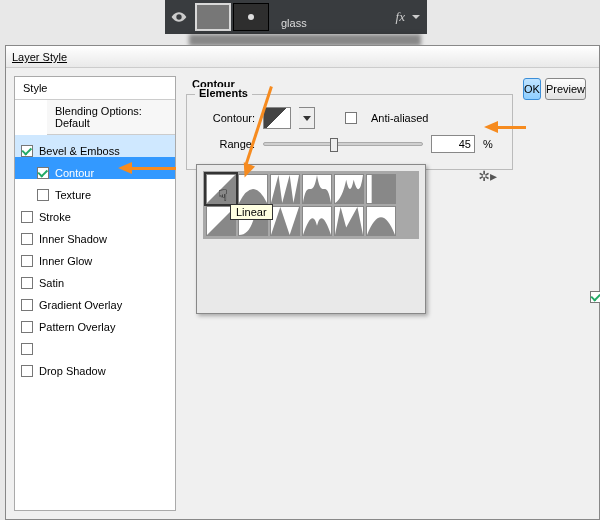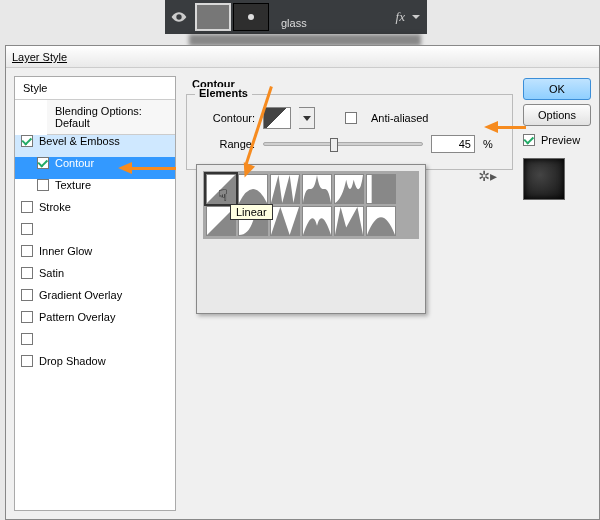--- a/index.html
+++ b/index.html
@@ -17,21 +17,21 @@
 
   
   .dialog { position: absolute; top: 45px; left: 5px; right: 0; bottom: 0; background: #f0f0f0; border: 1px solid #888; }
   .dlg-title { height: 22px; background: linear-gradient(#fff,#e9e9e9); padding-left: 6px; line-height: 22px; color: #000; border-bottom: 1px solid #ccc; text-decoration: underline;}
   .dlg-body { display: flex; padding: 8px; gap: 10px; height: calc(100% - 22px); }
 
   
   .styles-col { width: 162px; border: 1px solid #aaa; background: #fff; height: 100%; overflow:hidden;}
   .styles-hdr { padding: 5px 8px; border-bottom: 1px solid #ccc; }
   .styles-sub { padding: 5px 8px; border-bottom: 1px solid #ccc; background:#f7f7f7;margin-left:32px;}
-  .style-item { display: flex; align-items: flex-start; height: 22px; padding-left: 6px; }
+  .style-item { display: flex; align-items: flex-end; height: 22px; padding-left: 6px; }
   .style-item.indent { padding-left: 22px; }
   .style-item.selected { background: #3399ff; color: #fff; }
   .style-item.selected-grp { background: #cfe8ff; }
   .chk { width: 12px; height: 12px; border: 1px solid #777; background:#fff; margin-right: 6px; display:inline-flex; align-items:center; justify-content:center;}
   .chk.checked::after { content:""; width:7px; height:4px; border-left:2px solid #2a6; border-bottom:2px solid #2a6; transform: rotate(-45deg) translateY(-1px);}
   .style-item span.lbl { flex:1; }
 
   
   .main-col { flex: 1; position:relative; padding-top: 2px;}
   .fieldset { border: 1px solid #bbb; padding: 6px 10px 10px; margin-bottom: 12px; position: relative; }
@@ -49,21 +49,21 @@
   
   .contour-picker { position:absolute; top: 88px; left: 10px; width: 230px; height: 150px; background:#e9e9e9; border:1px solid #888; box-shadow:2px 2px 4px rgba(0,0,0,.3); padding: 6px; }
   .picker-grid { display:grid; grid-template-columns: repeat(6, 30px); grid-auto-rows: 30px; gap:2px; background:#a8a8a8; padding:3px;}
   .preset { background:#fff; border:1px solid #888; position:relative; overflow:hidden;}
   .preset.sel { outline:2px solid #333; }
   .cursor-hand { position:absolute; top: 110px; left: 32px; z-index:5; font-size:16px; }
   .tooltip { position:absolute; top: 128px; left: 44px; background:#ffffe1; border:1px solid #333; padding:1px 5px; z-index:6; }
   .gear { position:absolute; top: 92px; right: 16px; color:#555; font-size:14px; }
 
   
-  .right-col { width: 68px; display:flex; flex-direction:column; gap:4px; padding-top:2px;}
+  .right-col { width: 68px; display:flex; gap:4px; padding-top:2px;}
   .btn { height: 22px; border: 1px solid #888; border-radius:3px; background: linear-gradient(#fdfdfd,#e2e2e2); display:flex; align-items:center; justify-content:center; }
   .btn.primary { background: linear-gradient(#bfe3ff,#8fcfff); border-color:#3b8ed8;}
   .prev-row { display:flex; align-items:center; margin-top:4px;}
   .preview-swatch { margin-top: 8px; width: 42px; height: 42px; border:1px solid #666; background: radial-gradient(circle at 40% 40%, #444, #111); box-shadow: inset 0 0 6px #000;}
   
   
   .arrow { position:absolute; pointer-events:none; }
   .arrow-head-left { width:0; height:0; border-top:6px solid transparent; border-bottom:6px solid transparent; border-right:14px solid #f68b1f; }
   .arrow-head-down { width:0; height:0; border-left:6px solid transparent; border-right:6px solid transparent; border-top:14px solid #f68b1f; }
   .arrow-shaft { background:#f68b1f; position:absolute; }
@@ -112,20 +112,21 @@
           <div class="style-item indent">
             <span class="chk"></span>
             <span class="lbl">Texture</span>
           </div>
           <div class="style-item">
             <span class="chk"></span>
             <span class="lbl">Stroke</span>
           </div>
           <div class="style-item">
             <span class="chk"></span>
+            <span class="lbl">Inner Shadow</span>
           </div>
           <div class="style-item">
             <span class="chk"></span>
             <span class="lbl">Inner Glow</span>
           </div>
           <div class="style-item">
             <span class="chk"></span>
             <span class="lbl">Satin</span>
           </div>
           <div class="style-item">
@@ -220,21 +221,21 @@
         </div>
 
       <div class="arrow" style="top:50px; left:312px;">
         <div class="arrow-shaft" style="width:28px; height:3px;"></div>
         <div class="arrow-head-left" style="position:absolute; left:-14px; top:-5px;"></div>
       </div>
     </div>
 
     <div class="right-col">
       <div class="btn primary">OK</div>
-      <div class="btn">Options</div>
+      <div class="btn">Preview</div>
       <div class="prev-row">
         <span class="chk checked"></span>
         <span>Preview</span>
       </div>
       <div class="preview-swatch"></div>
     </div>
 
   </div>
 </div>
 

